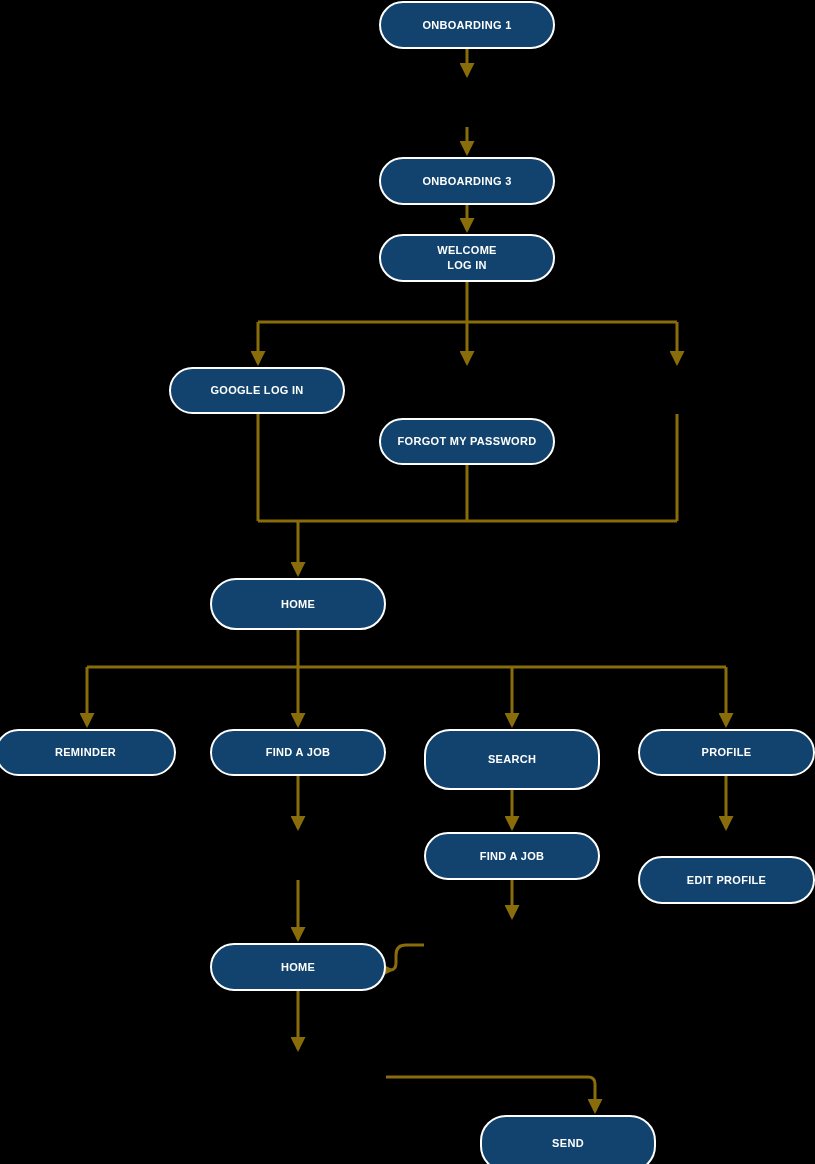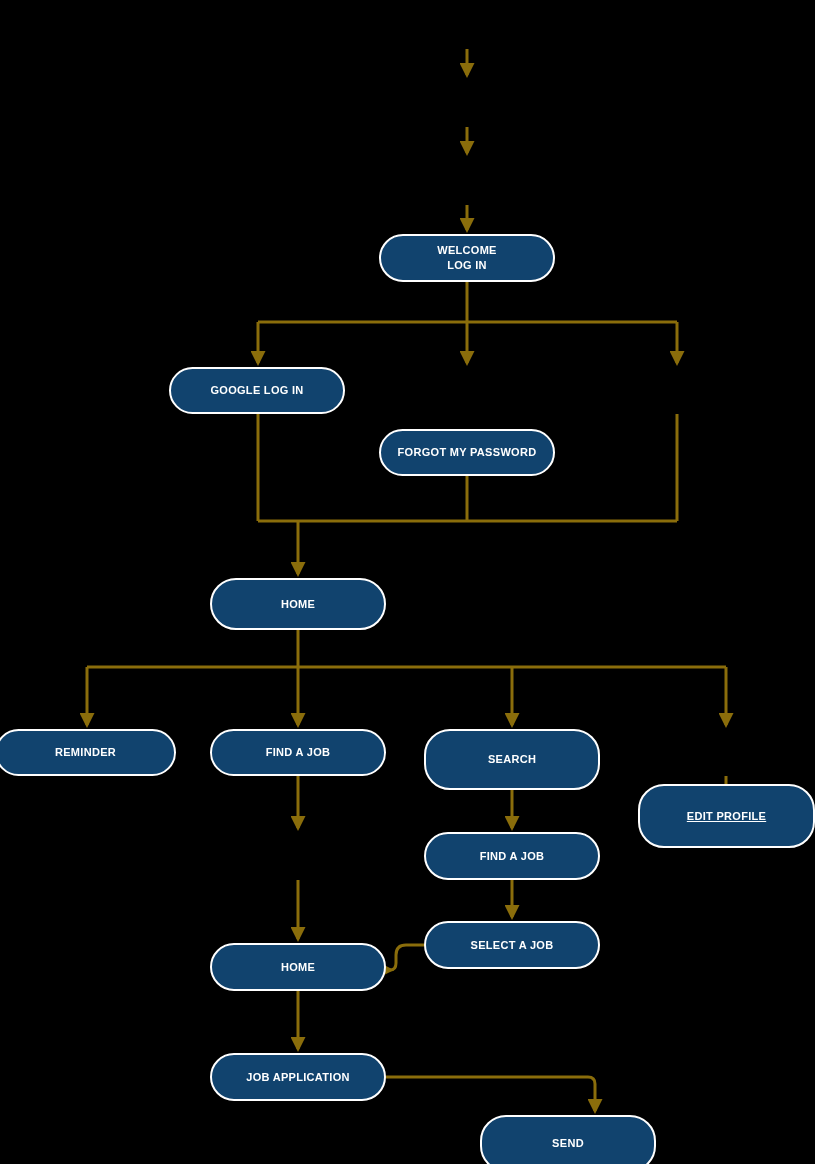--- a/index.html
+++ b/index.html
@@ -84,28 +84,29 @@
       <path d="M 298 880 L 298 939"></path>
       <path d="M 512 880 L 512 917"></path>
 
       <path d="M 424 945 L 406 945 Q 396 945 396 955 L 396 963 Q 396 970 390 970 L 391 970"></path>
       <path d="M 298 991 L 298 1049"></path>
 
       <path d="M 386 1077 L 588 1077 Q 595 1077 595 1084 L 595 1111"></path>
     </g>
   </svg>
 
+  <div class="node" style="left:379px;top:1px;width:176px;height:48px;">ONBOARDING 1</div>
+  <div class="node" style="left:379px;top:157px;width:176px;height:48px;">ONBOARDING 3</div>
   <div class="node" style="left:379px;top:234px;width:176px;height:48px;">WELCOME
 LOG IN</div>
   <div class="node" style="left:169px;top:367px;width:176px;height:47px;">GOOGLE LOG IN</div>
-  <div class="node" style="left:379px;top:429px;width:176px;height:47px;">FORGOT MY PASSWORD</div>
+  <div class="node" style="left:379px;top:418px;width:176px;height:47px;">FORGOT MY PASSWORD</div>
   <div class="node" style="left:210px;top:578px;width:176px;height:52px;">HOME</div>
   <div class="node" style="left:-5px;top:729px;width:181px;height:47px;">REMINDER</div>
   <div class="node" style="left:210px;top:729px;width:176px;height:47px;">FIND A JOB</div>
   <div class="node" style="left:424px;top:729px;width:176px;height:61px;">SEARCH</div>
+  <div class="node" style="left:638px;top:729px;width:177px;height:47px;">PROFILE</div>
   <div class="node" style="left:424px;top:832px;width:176px;height:48px;">FIND A JOB</div>
-  <div class="node" style="left:638px;top:784px;width:177px;height:64px;text-decoration:underline;">EDIT PROFILE</div>
-  <div class="node" style="left:424px;top:921px;width:176px;height:48px;">SELECT A JOB</div>
+  <div class="node" style="left:638px;top:856px;width:177px;height:48px;">EDIT PROFILE</div>
   <div class="node" style="left:210px;top:943px;width:176px;height:48px;">HOME</div>
-  <div class="node" style="left:210px;top:1053px;width:176px;height:48px;">JOB APPLICATION</div>
   <div class="node" style="left:480px;top:1115px;width:176px;height:57px;">SEND</div>
 
 </div>
 
 </body></html>

